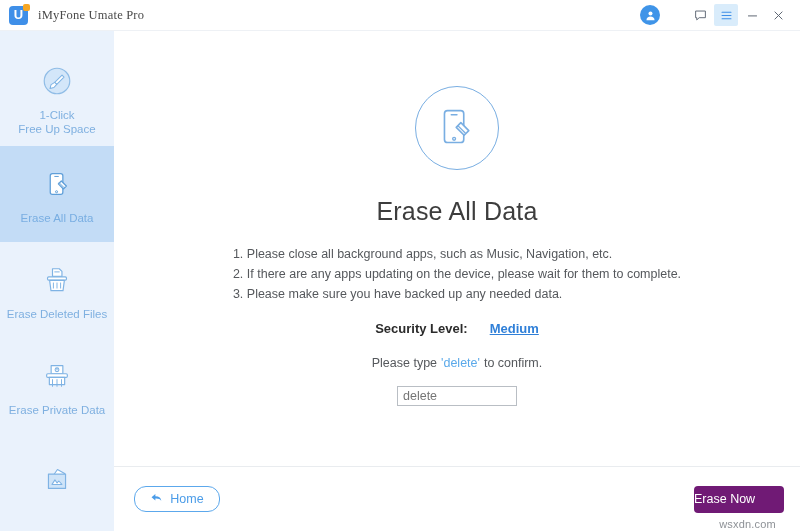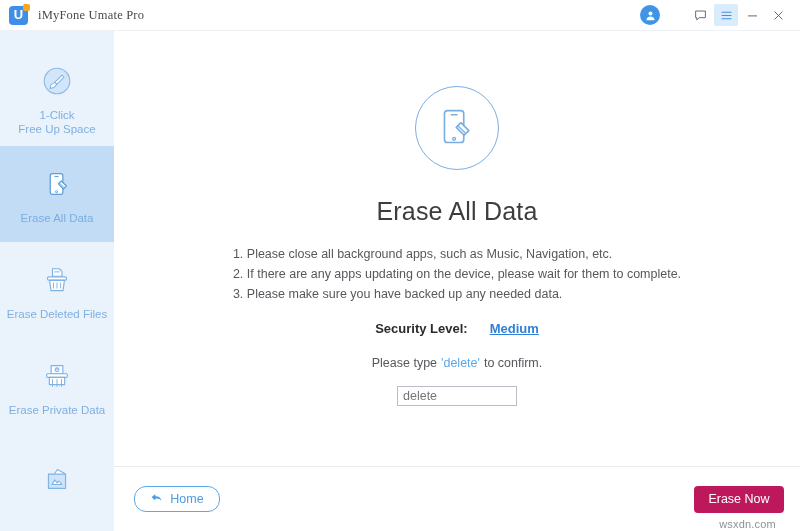--- a/index.html
+++ b/index.html
@@ -264,27 +264,26 @@
     color: #4b9ce8;
     font-size: 12.5px;
     font-family: "Liberation Sans", sans-serif;
     box-sizing: border-box;
   }
   #erase-now-button {
     width: 90px;
     height: 27px;
     border: none;
     border-radius: 4px;
-    background: #be185d;
+    background: #701a75;
     color: #ffffff;
     font-size: 12.5px;
     font-family: "Liberation Sans", sans-serif;
     display: flex;
     align-items: center;
-    justify-content: center;
     box-sizing: border-box;
   }
 
   #watermark {
     position: absolute;
     right: 24px;
     bottom: 1px;
     font-size: 11px;
     color: #8d9196;
     letter-spacing: 0.2px;

